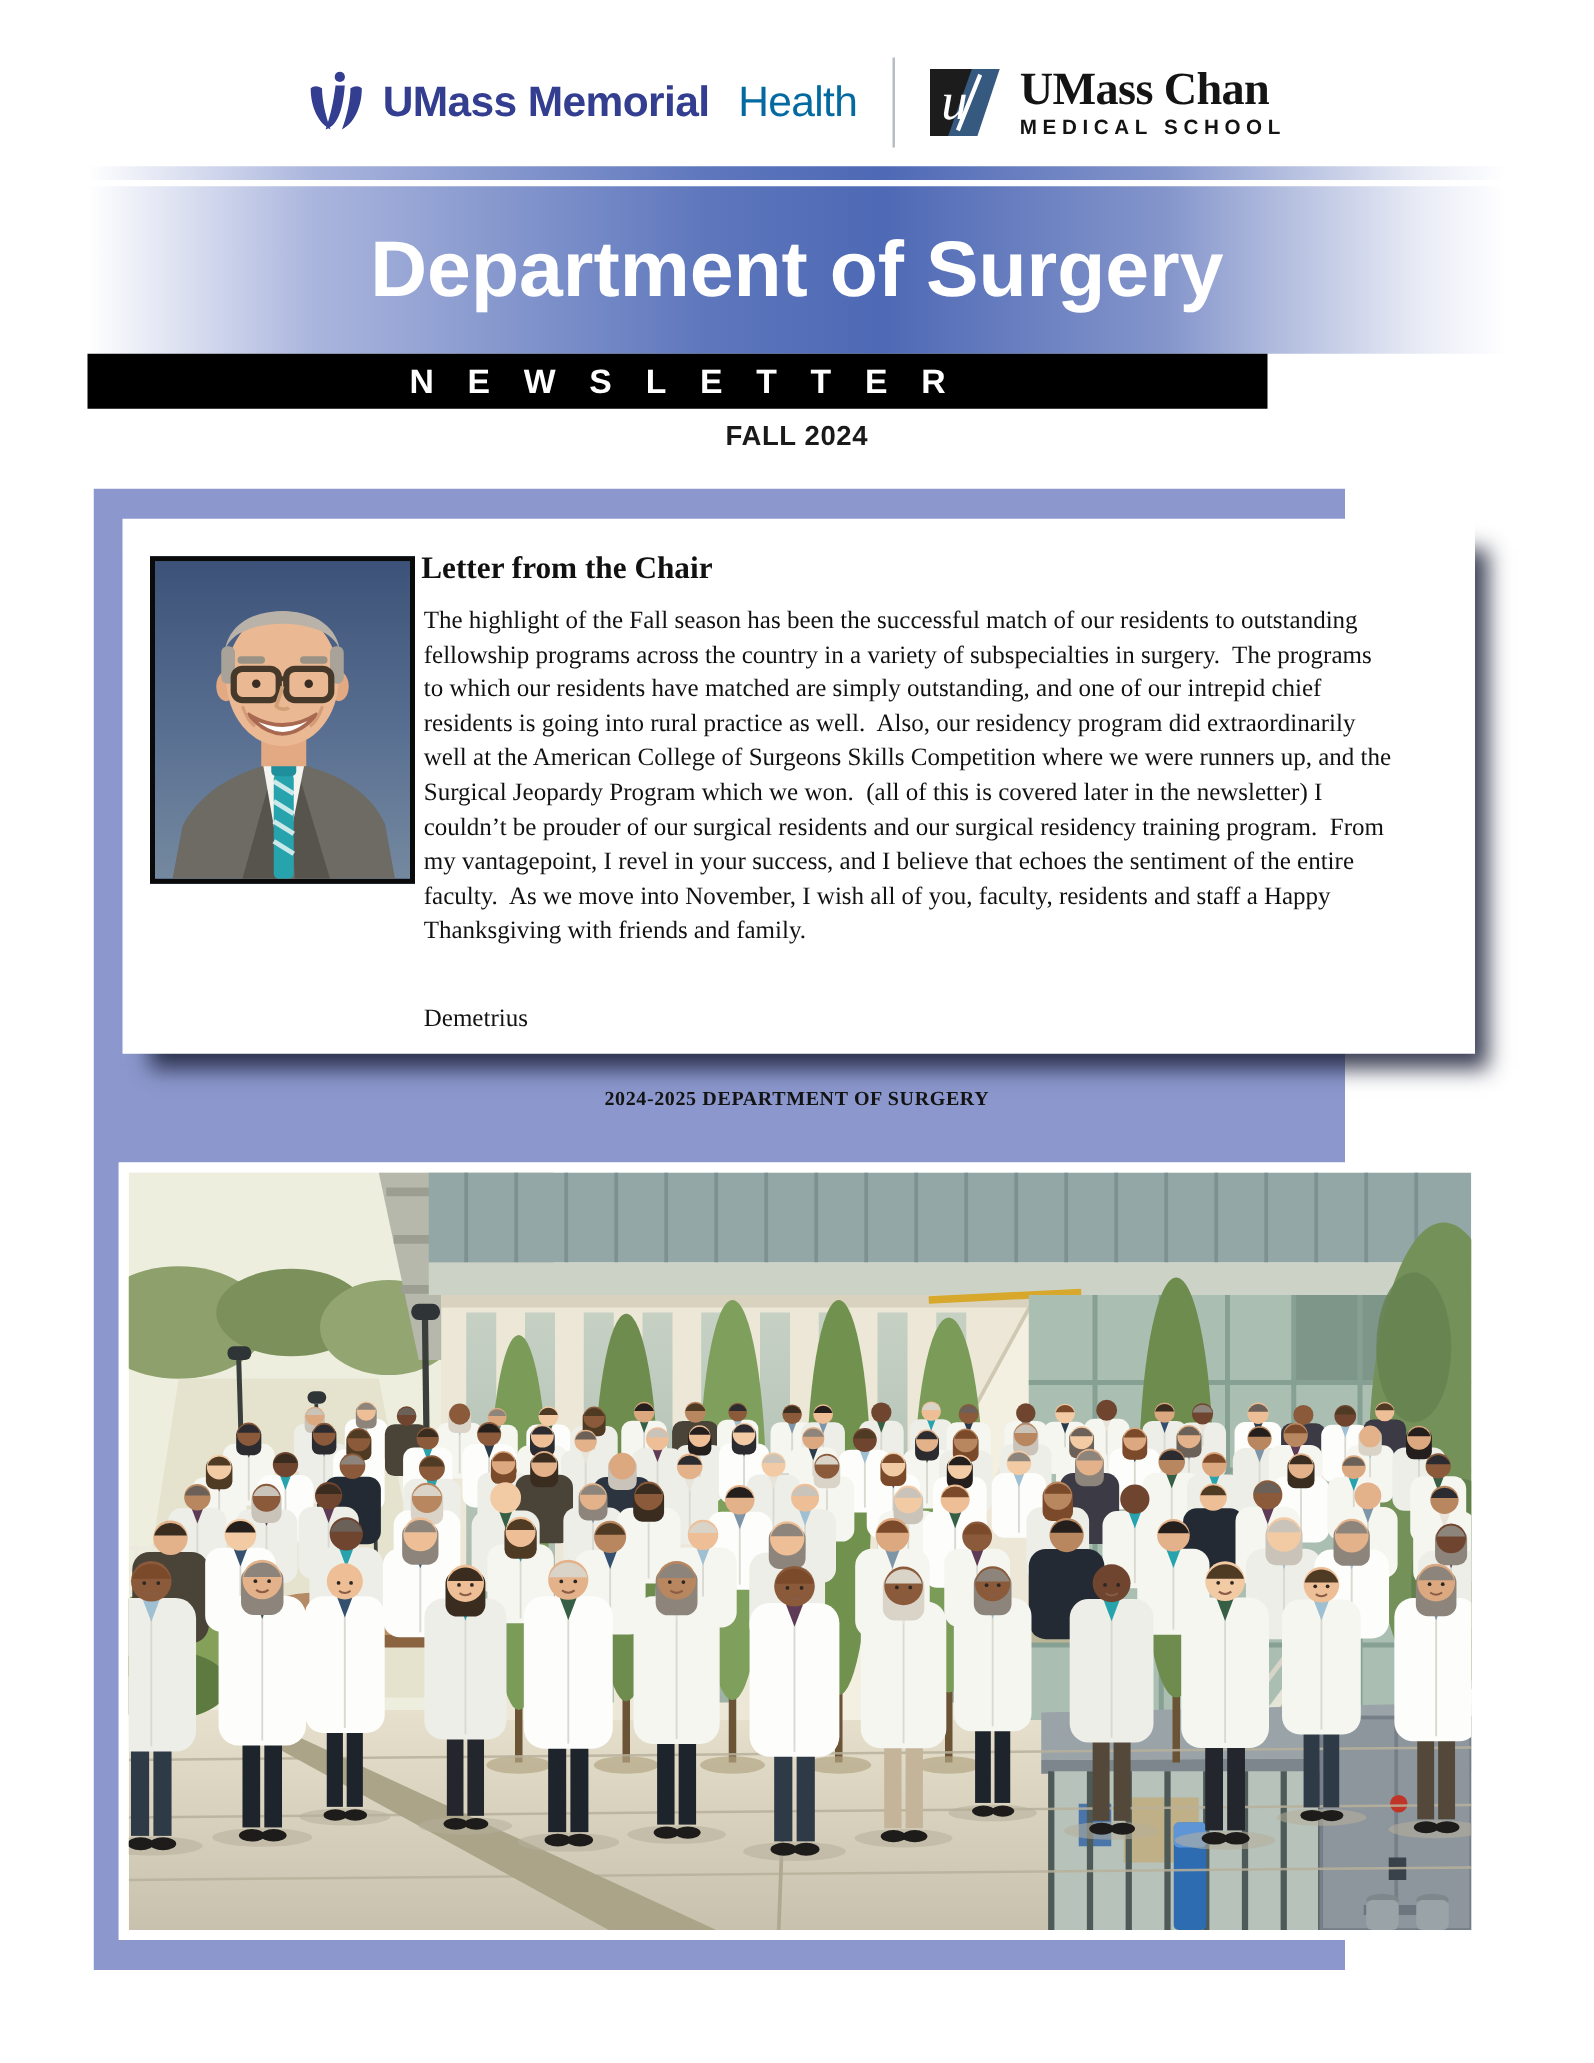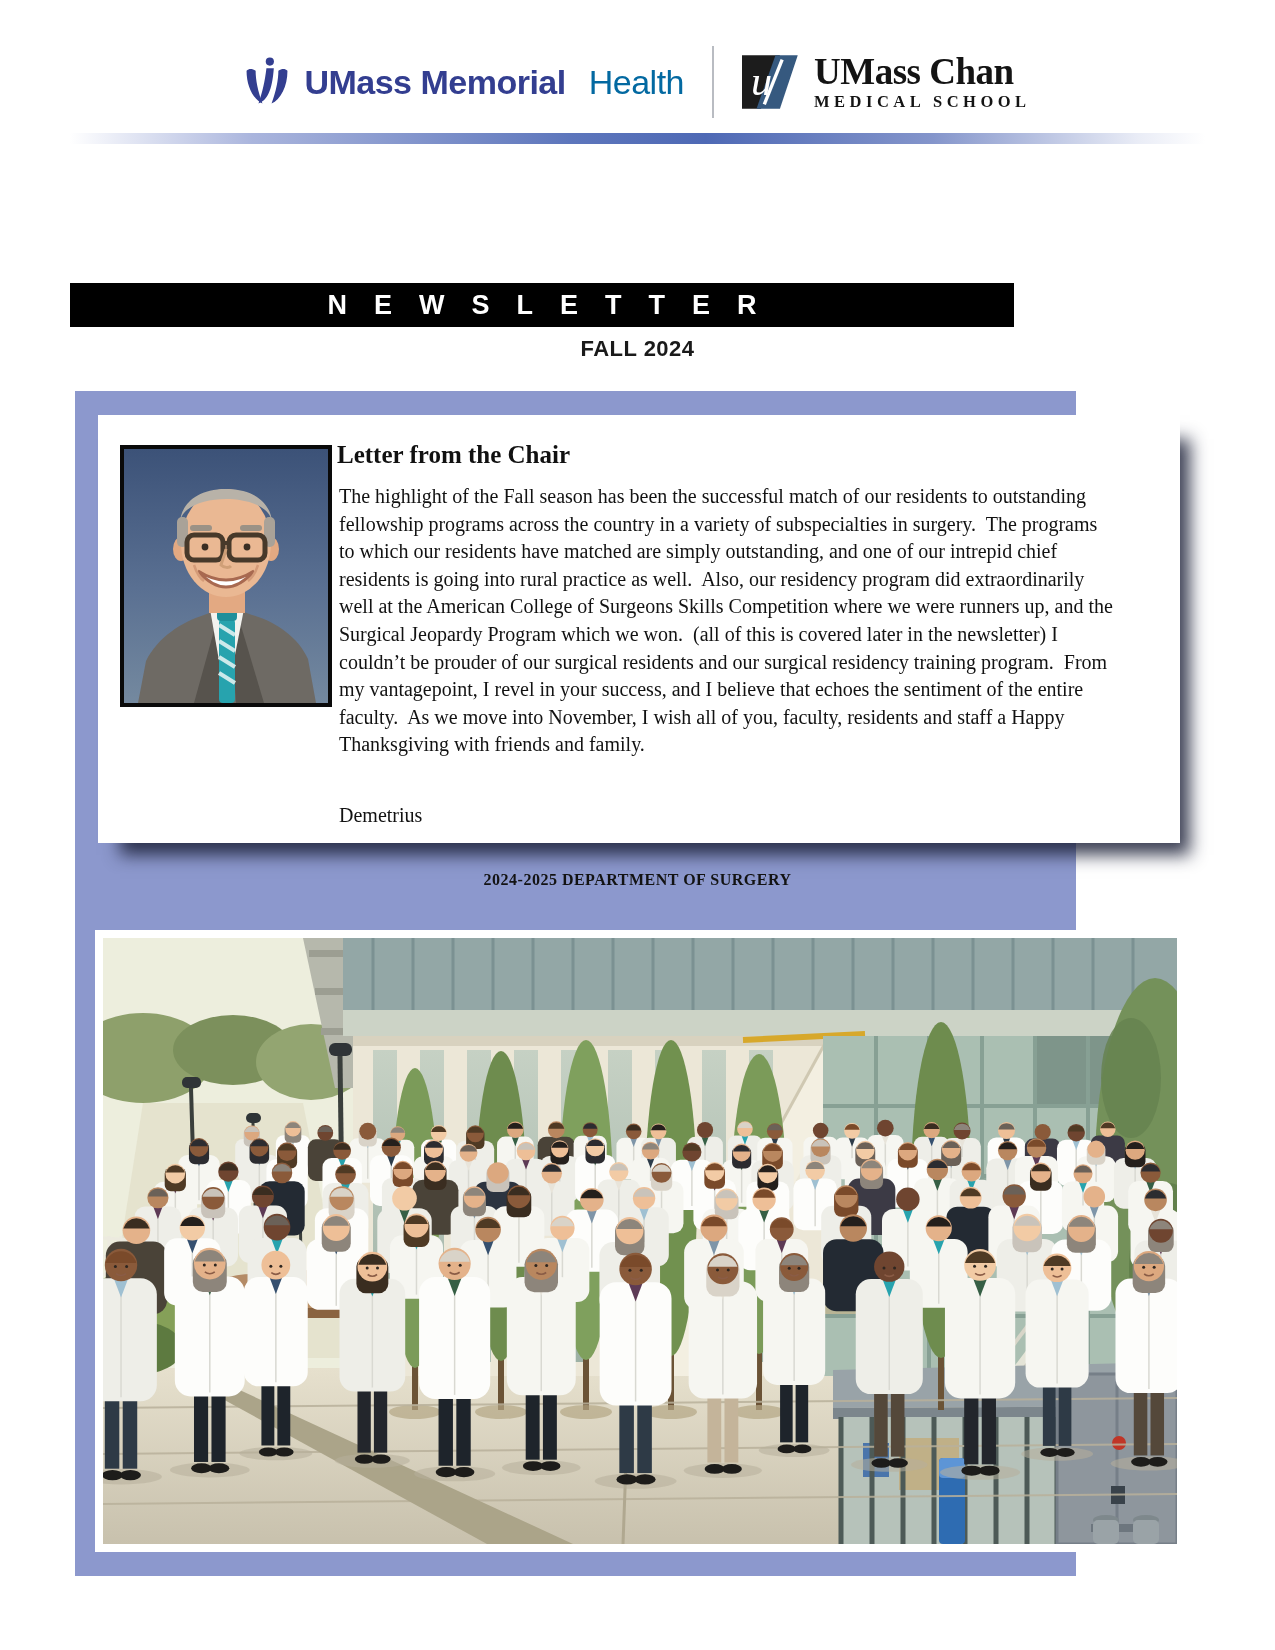--- a/index.html
+++ b/index.html
@@ -9,21 +9,21 @@
   
   .logos{position:absolute;top:38px;left:0;width:1275px;height:88px;
          display:flex;align-items:center;justify-content:center;gap:28px;}
   .mem-logo{display:flex;align-items:center;gap:14px;}
   .mem-word{font-family:"Liberation Sans",sans-serif;font-size:34px;font-weight:bold;color:#333e90;letter-spacing:-0.5px;}
   .mem-health{font-family:"Liberation Sans",sans-serif;font-size:34px;font-weight:400;color:#0369a1;margin-left:9px;letter-spacing:-0.5px;}
   .divider{width:2px;height:72px;background:#b9bcc2;}
   .chan-logo{display:flex;align-items:center;gap:14px;}
   .chan-text{display:flex;flex-direction:column;line-height:1;}
   .chan-name{font-family:"Liberation Serif",serif;font-size:37px;font-weight:bold;color:#141414;letter-spacing:-0.5px;}
-  .chan-sub{font-family:Liberation Serif, serif;font-size:16.5px;font-weight:bold;color:#141414;letter-spacing:4.5px;margin-top:4px;}
+  .chan-sub{font-family:Liberation Sans, sans-serif;font-size:16.5px;font-weight:bold;color:#141414;letter-spacing:4.5px;margin-top:4px;}
 
   
   .grad{background:linear-gradient(90deg,#ffffff 0%,#aab5dd 16%,#5d76bc 44%,#4e69b5 56%,#8495cb 76%,#e9ecf6 94%,#ffffff 100%);}
   .strip{position:absolute;top:133px;left:70px;width:1135px;height:11px;}
   .banner{position:absolute;top:149px;left:70px;width:1135px;height:134px;
           display:flex;align-items:center;justify-content:center;}
   .banner-title{font-family:"Liberation Sans",sans-serif;font-size:63px;font-weight:bold;color:#ffffff;letter-spacing:0px;}
   .newsbar{position:absolute;top:283px;left:70px;width:944px;height:44px;background:#000000;
            display:flex;align-items:center;justify-content:center;}
   .newsbar span{font-family:"Liberation Sans",sans-serif;font-size:27px;font-weight:bold;color:#ffffff;
@@ -74,20 +74,23 @@
         <line x1="36" y1="4" x2="20" y2="44" stroke="#ffffff" stroke-width="3"></line>
       </svg>
       <div class="chan-text">
         <span class="chan-name">UMass Chan</span>
         <span class="chan-sub">MEDICAL SCHOOL</span>
       </div>
     </div>
   </div>
 
   <div class="strip grad"></div>
+  <div class="banner grad">
+    <span class="banner-title">Department of Surgery</span>
+  </div>
   <div class="newsbar">
     <span>NEWSLETTER</span>
   </div>
   <div class="issue">FALL 2024</div>
 
   <div class="panel">
 
     <div class="card">
       <div class="portrait">
         <svg width="204" height="254" viewBox="0 0 204 254">

